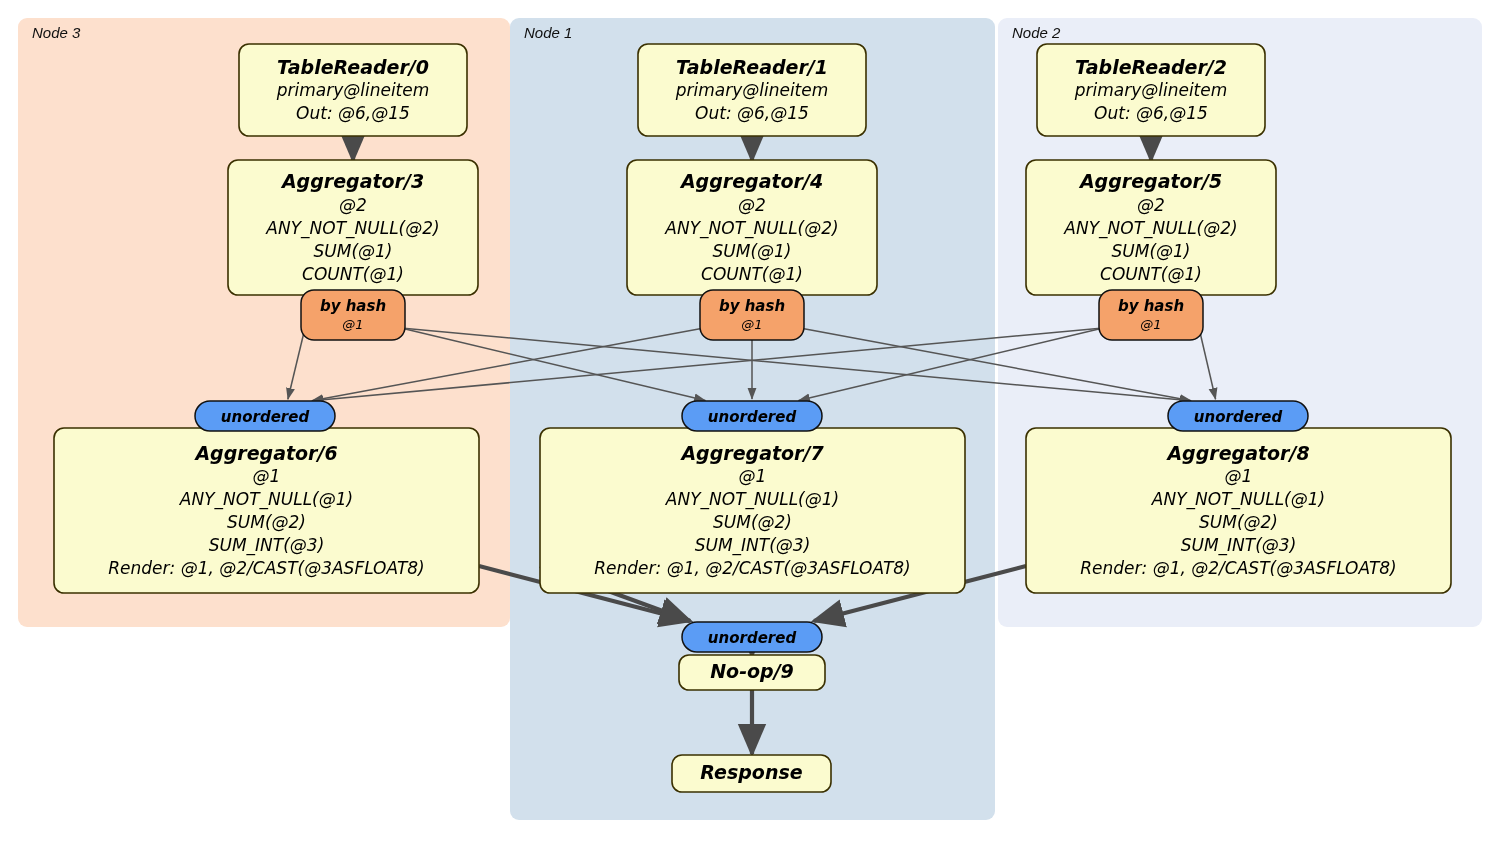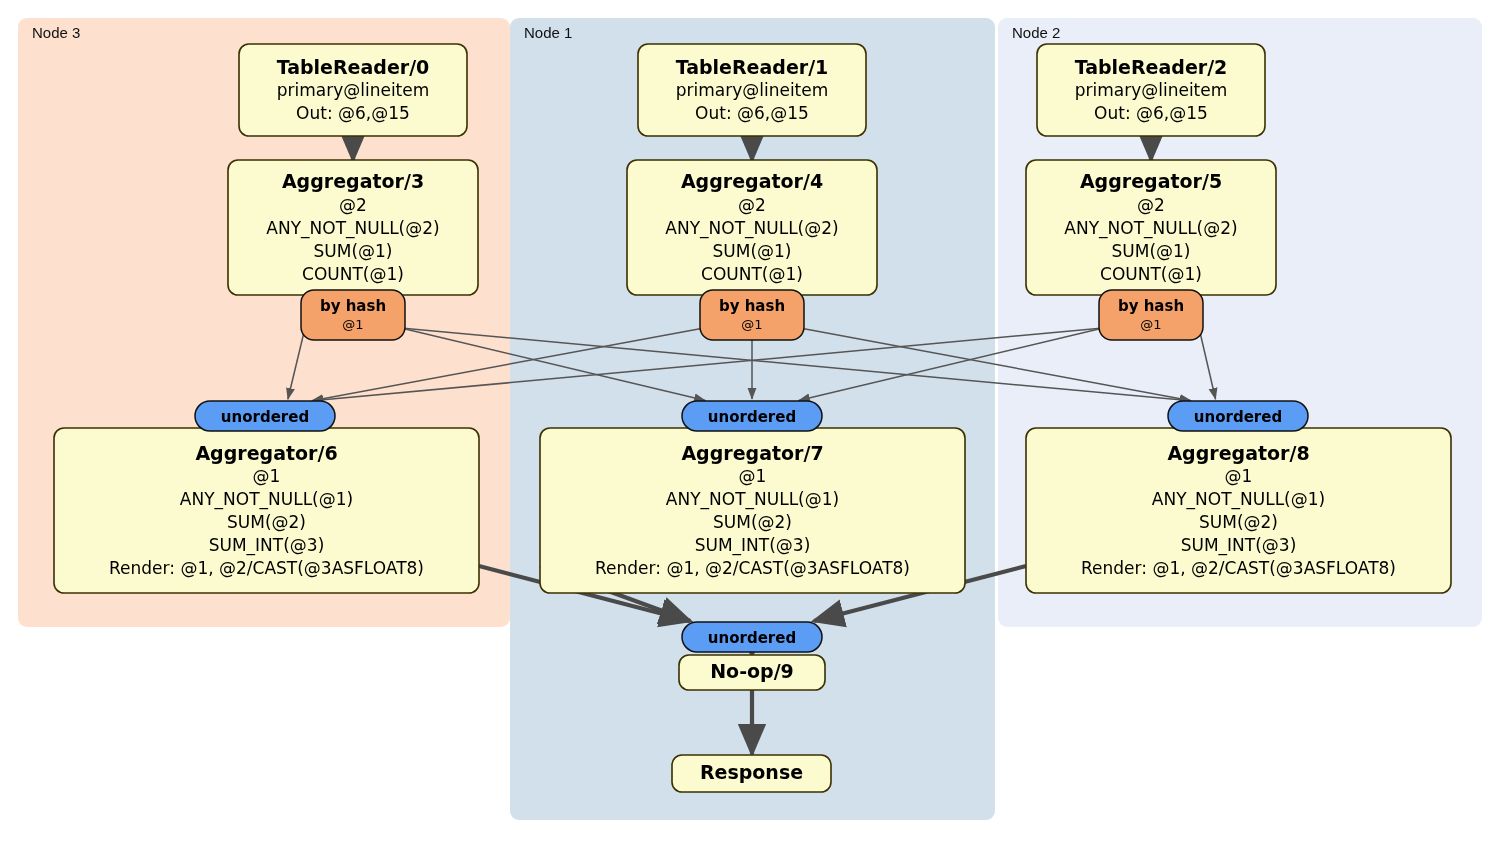--- a/index.html
+++ b/index.html
@@ -1,17 +1,17 @@
 <!DOCTYPE html>
 <html><head>
 <meta charset="utf-8">
 <style>
   html,body{margin:0;padding:0;background:#ffffff;}
   body{width:1504px;height:842px;font-family:"DejaVu Sans","Liberation Sans",sans-serif;overflow:hidden;}
-  #stage{position:relative;width:1504px;height:842px;}
+  #stage{position:relative;width:1504px;height:842px;font-style:italic;}
   svg#diagram{position:absolute;left:0;top:0;width:1504px;height:842px;display:block;}
   .panel-label{font-size:15px;fill:#111;font-family:"Liberation Sans",sans-serif;}
   .boxtitle{font-weight:bold;font-size:19px;fill:#000;font-family:"DejaVu Sans",sans-serif;}
   .boxline{font-size:17px;fill:#000;font-family:"DejaVu Sans",sans-serif;}
   .pilltext{font-weight:bold;font-size:15px;fill:#000;font-family:"DejaVu Sans",sans-serif;}
   .pillsub{font-size:13px;fill:#000;font-family:"DejaVu Sans",sans-serif;}
   text{dominant-baseline:middle;}
 </style>
 </head>
 <body>

